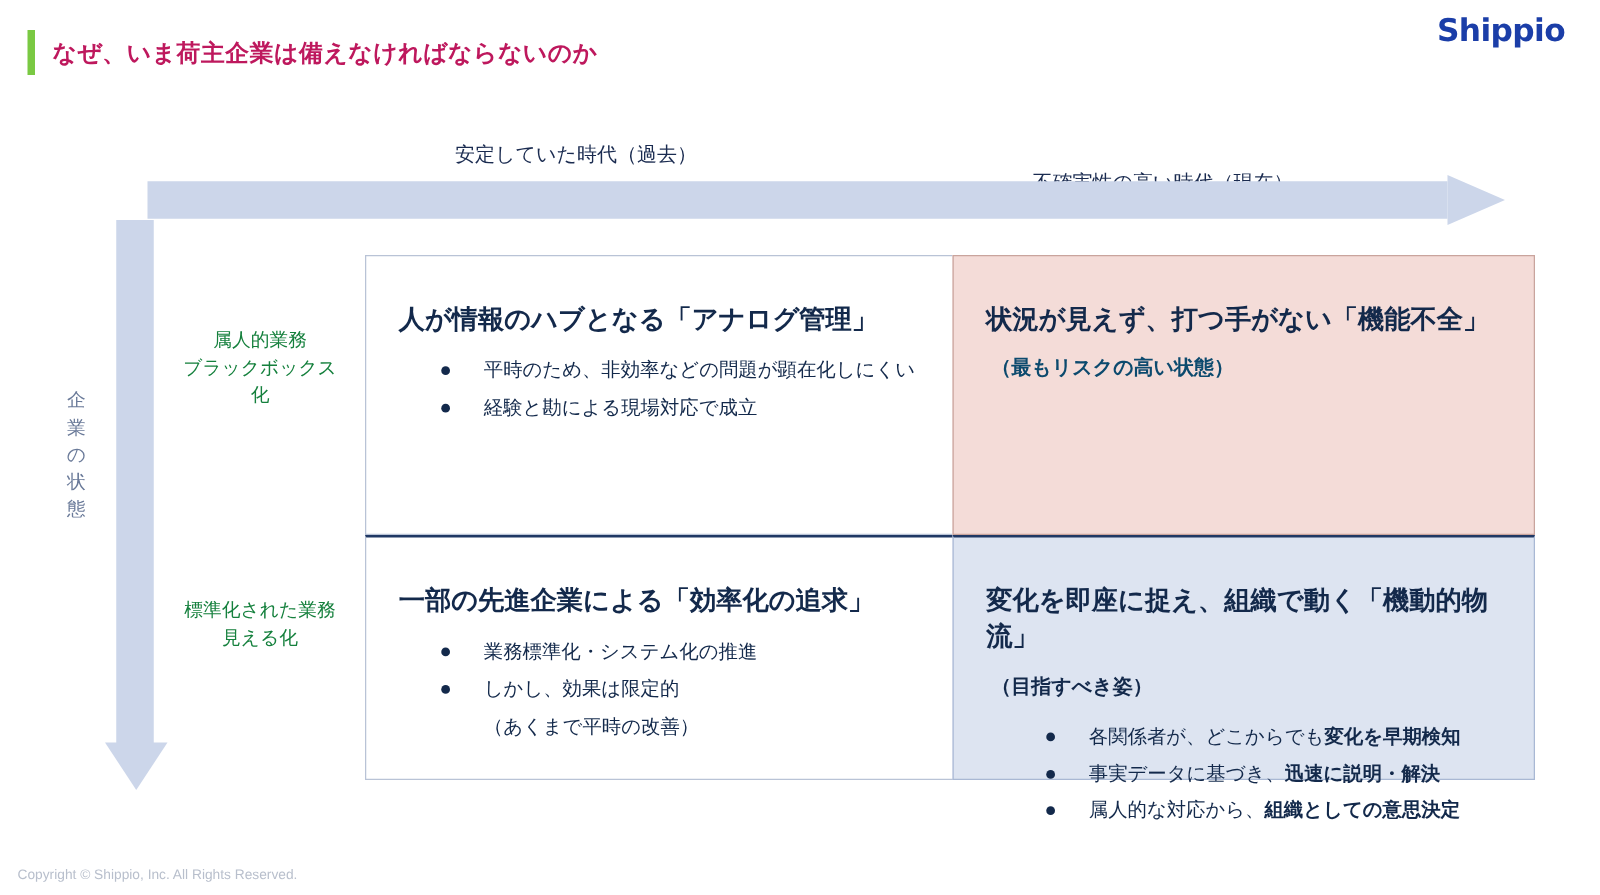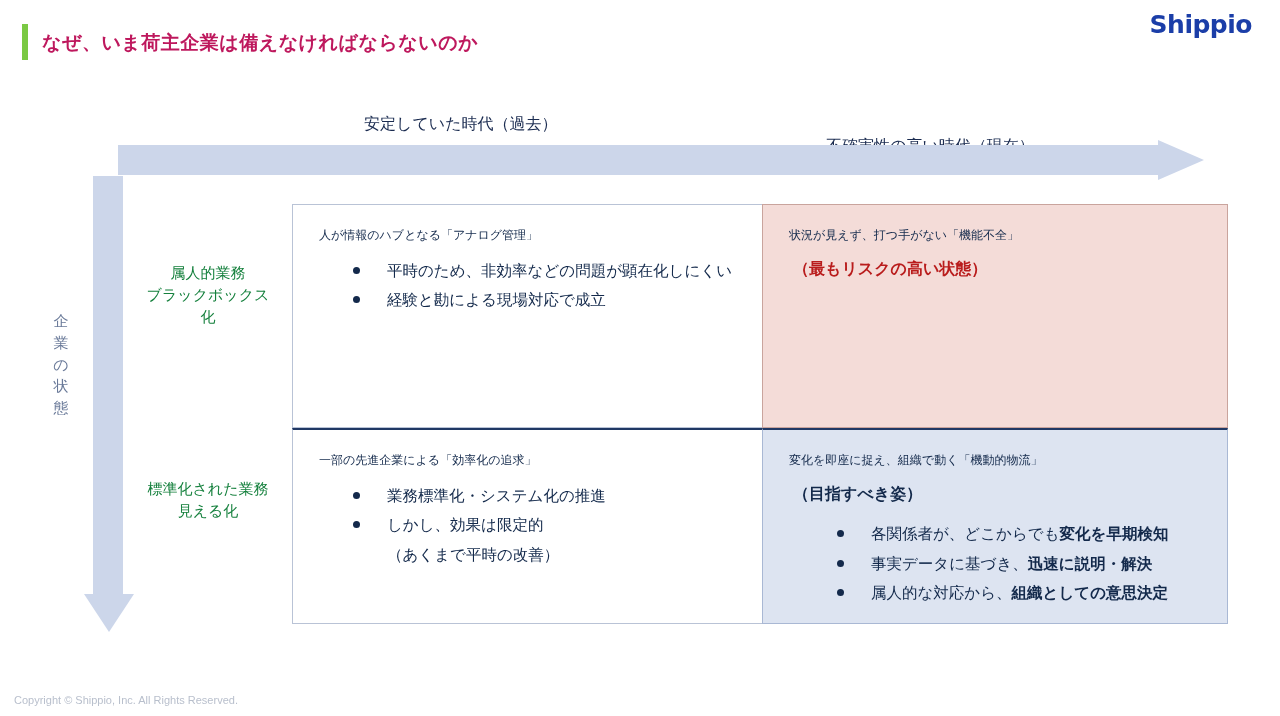--- a/index.html
+++ b/index.html
@@ -144,33 +144,33 @@
     border: 1px solid #b9c3d6;
     padding: 22px 26px 0 26px;
     position: relative;
   }
   .cell.c11 { border-right: none; background: #ffffff; }
   .cell.c12 { background: #f4dcd8; border-color: #c9a49d; }
   .cell.c21 { border-right: none; border-top: 2px solid #203864; background: #ffffff; }
   .cell.c22 { background: #dde4f1; border-color: #a9b8d4; border-top: 2px solid #203864; }
 
   .cell-head {
-    font-size: 12px;
-    font-weight: normal;
+    font-size: 21px;
+    font-weight: bold;
     color: #13294b;
-    margin: 0 0 14px 0;
+    margin: 14px 0 14px 0;
     line-height: 1.4;
   }
   .cell-sub {
     font-size: 16px;
     font-weight: bold;
     margin: 0 0 16px 4px;
     line-height: 1.4;
   }
-  .cell-sub.red { color: #b91c1c; }
+  .cell-sub.red { color: #0c4a6e; }
   .cell-sub.blue { color: #13294b; }
 
   ul.bullets {
     list-style: none;
     margin: 0;
     padding: 0 0 0 30px;
   }
   ul.bullets li {
     position: relative;
     font-size: 15.5px;

